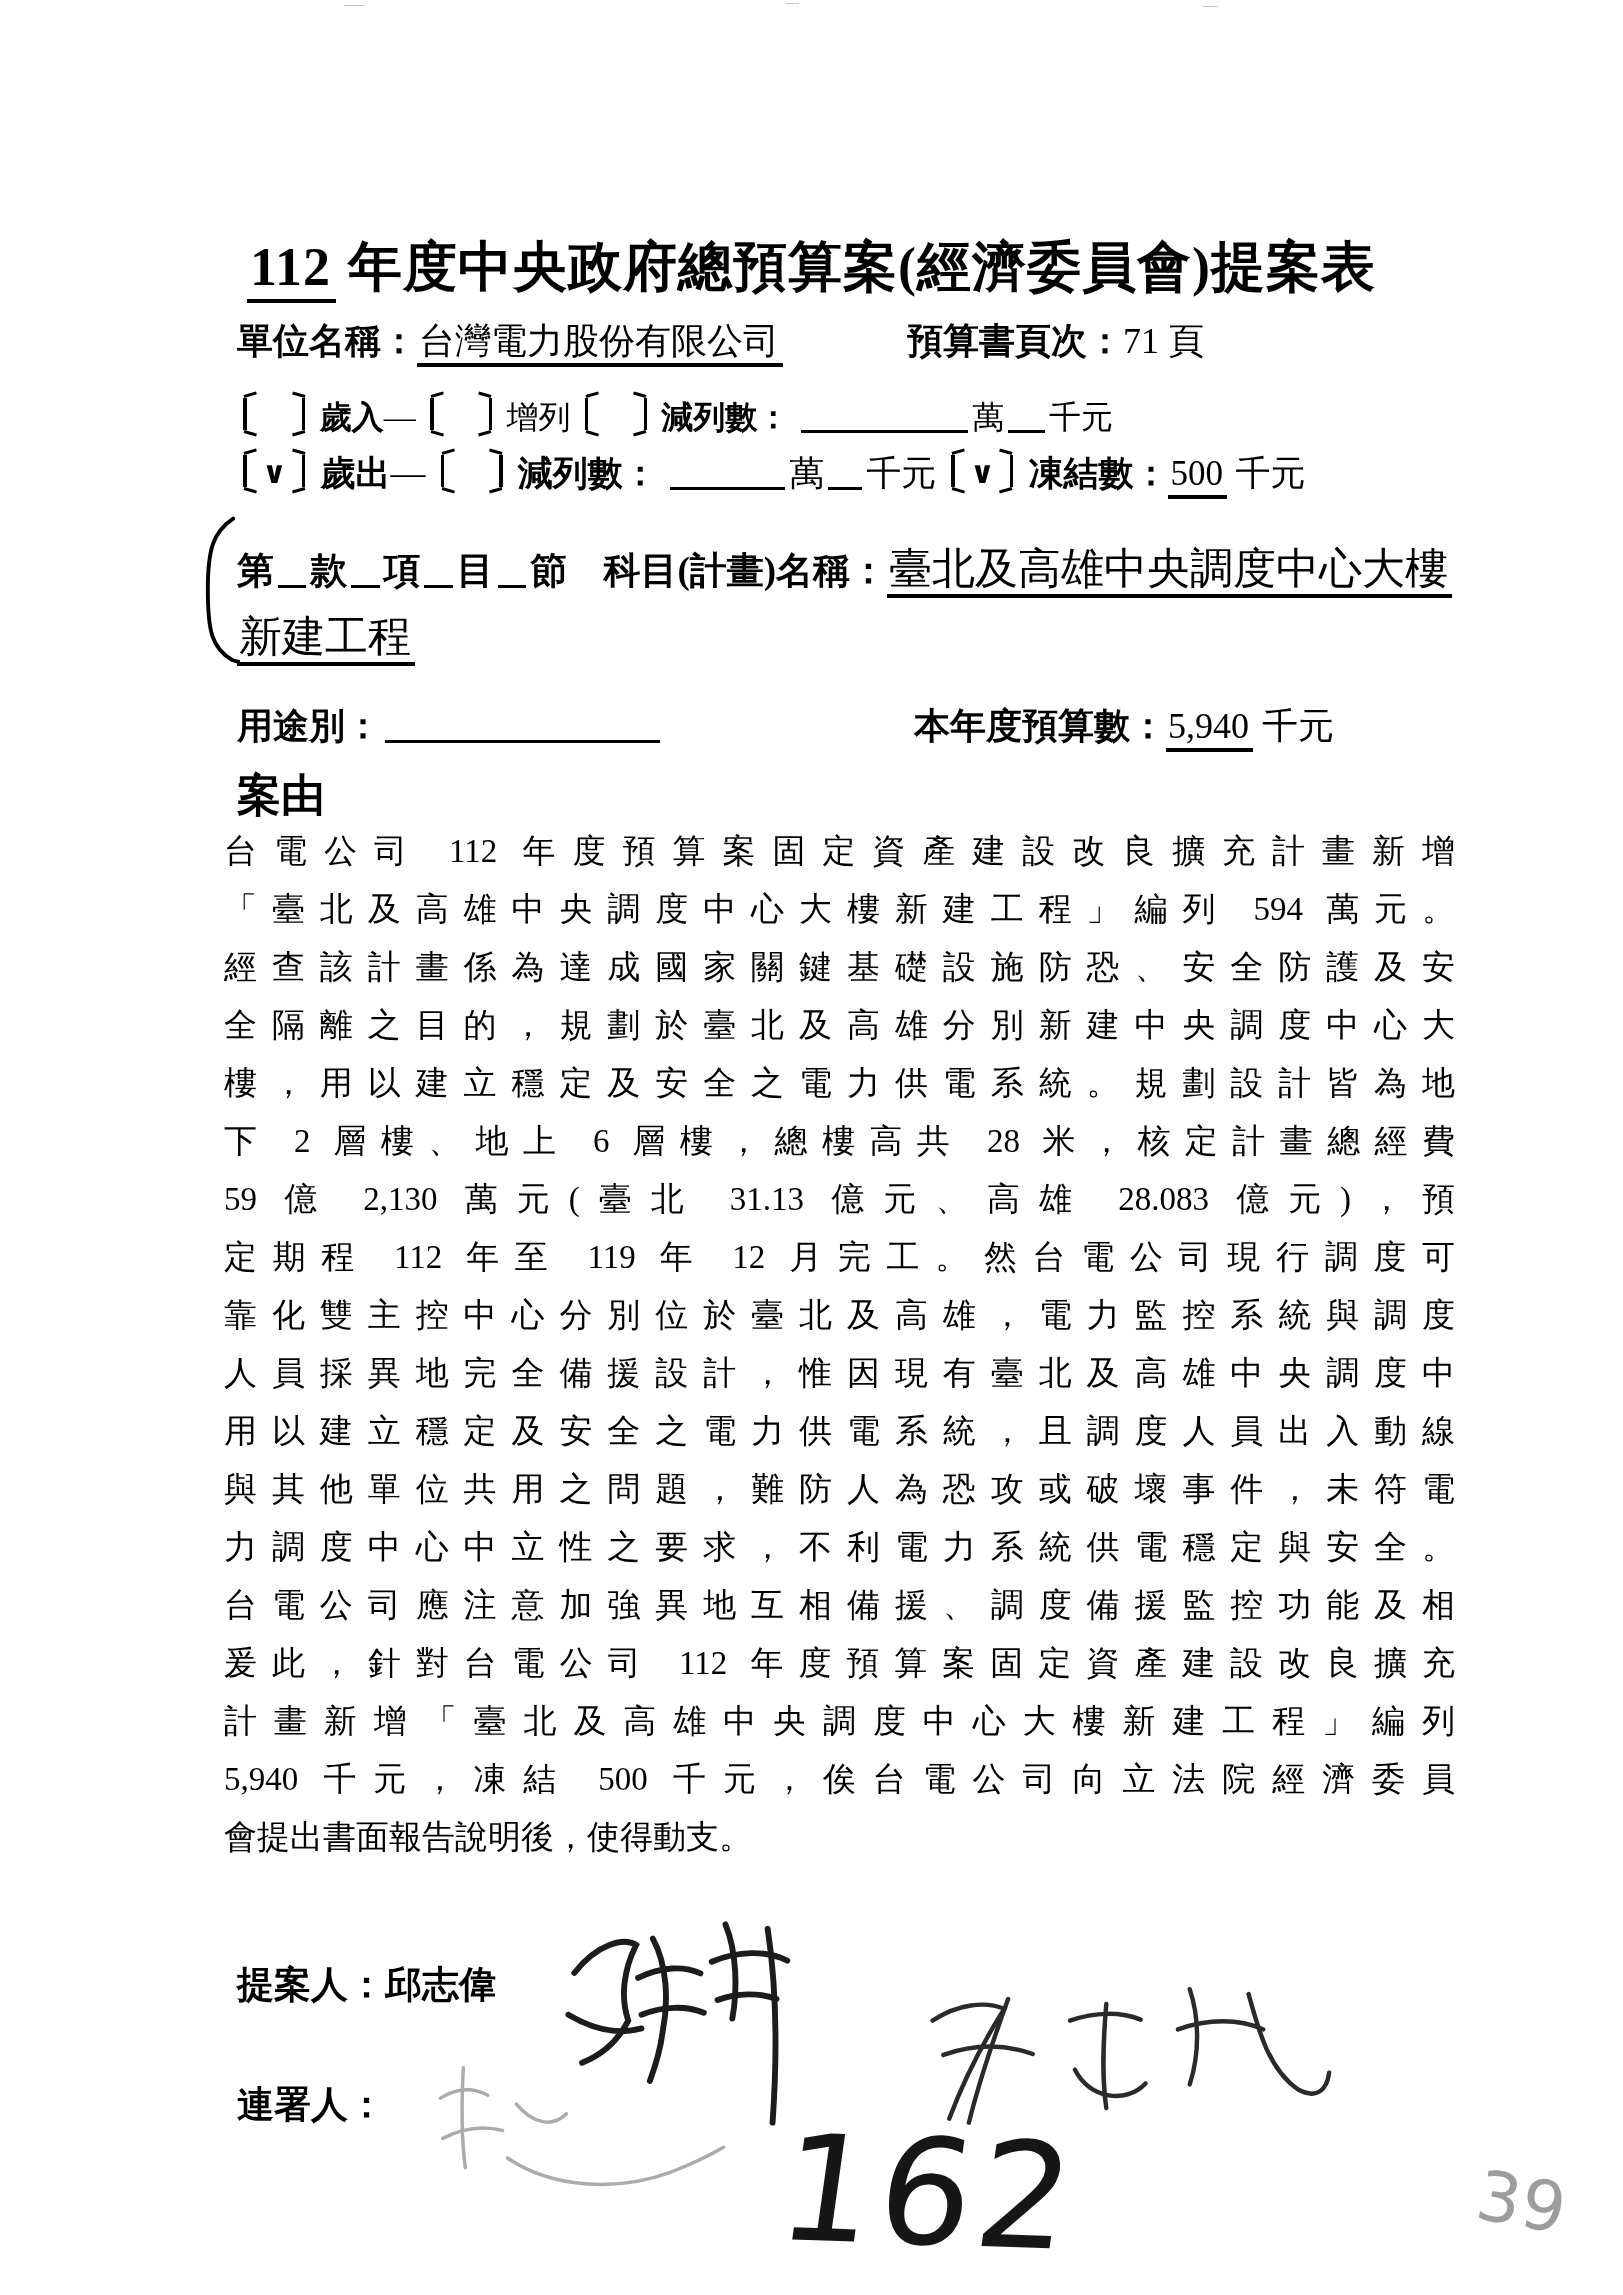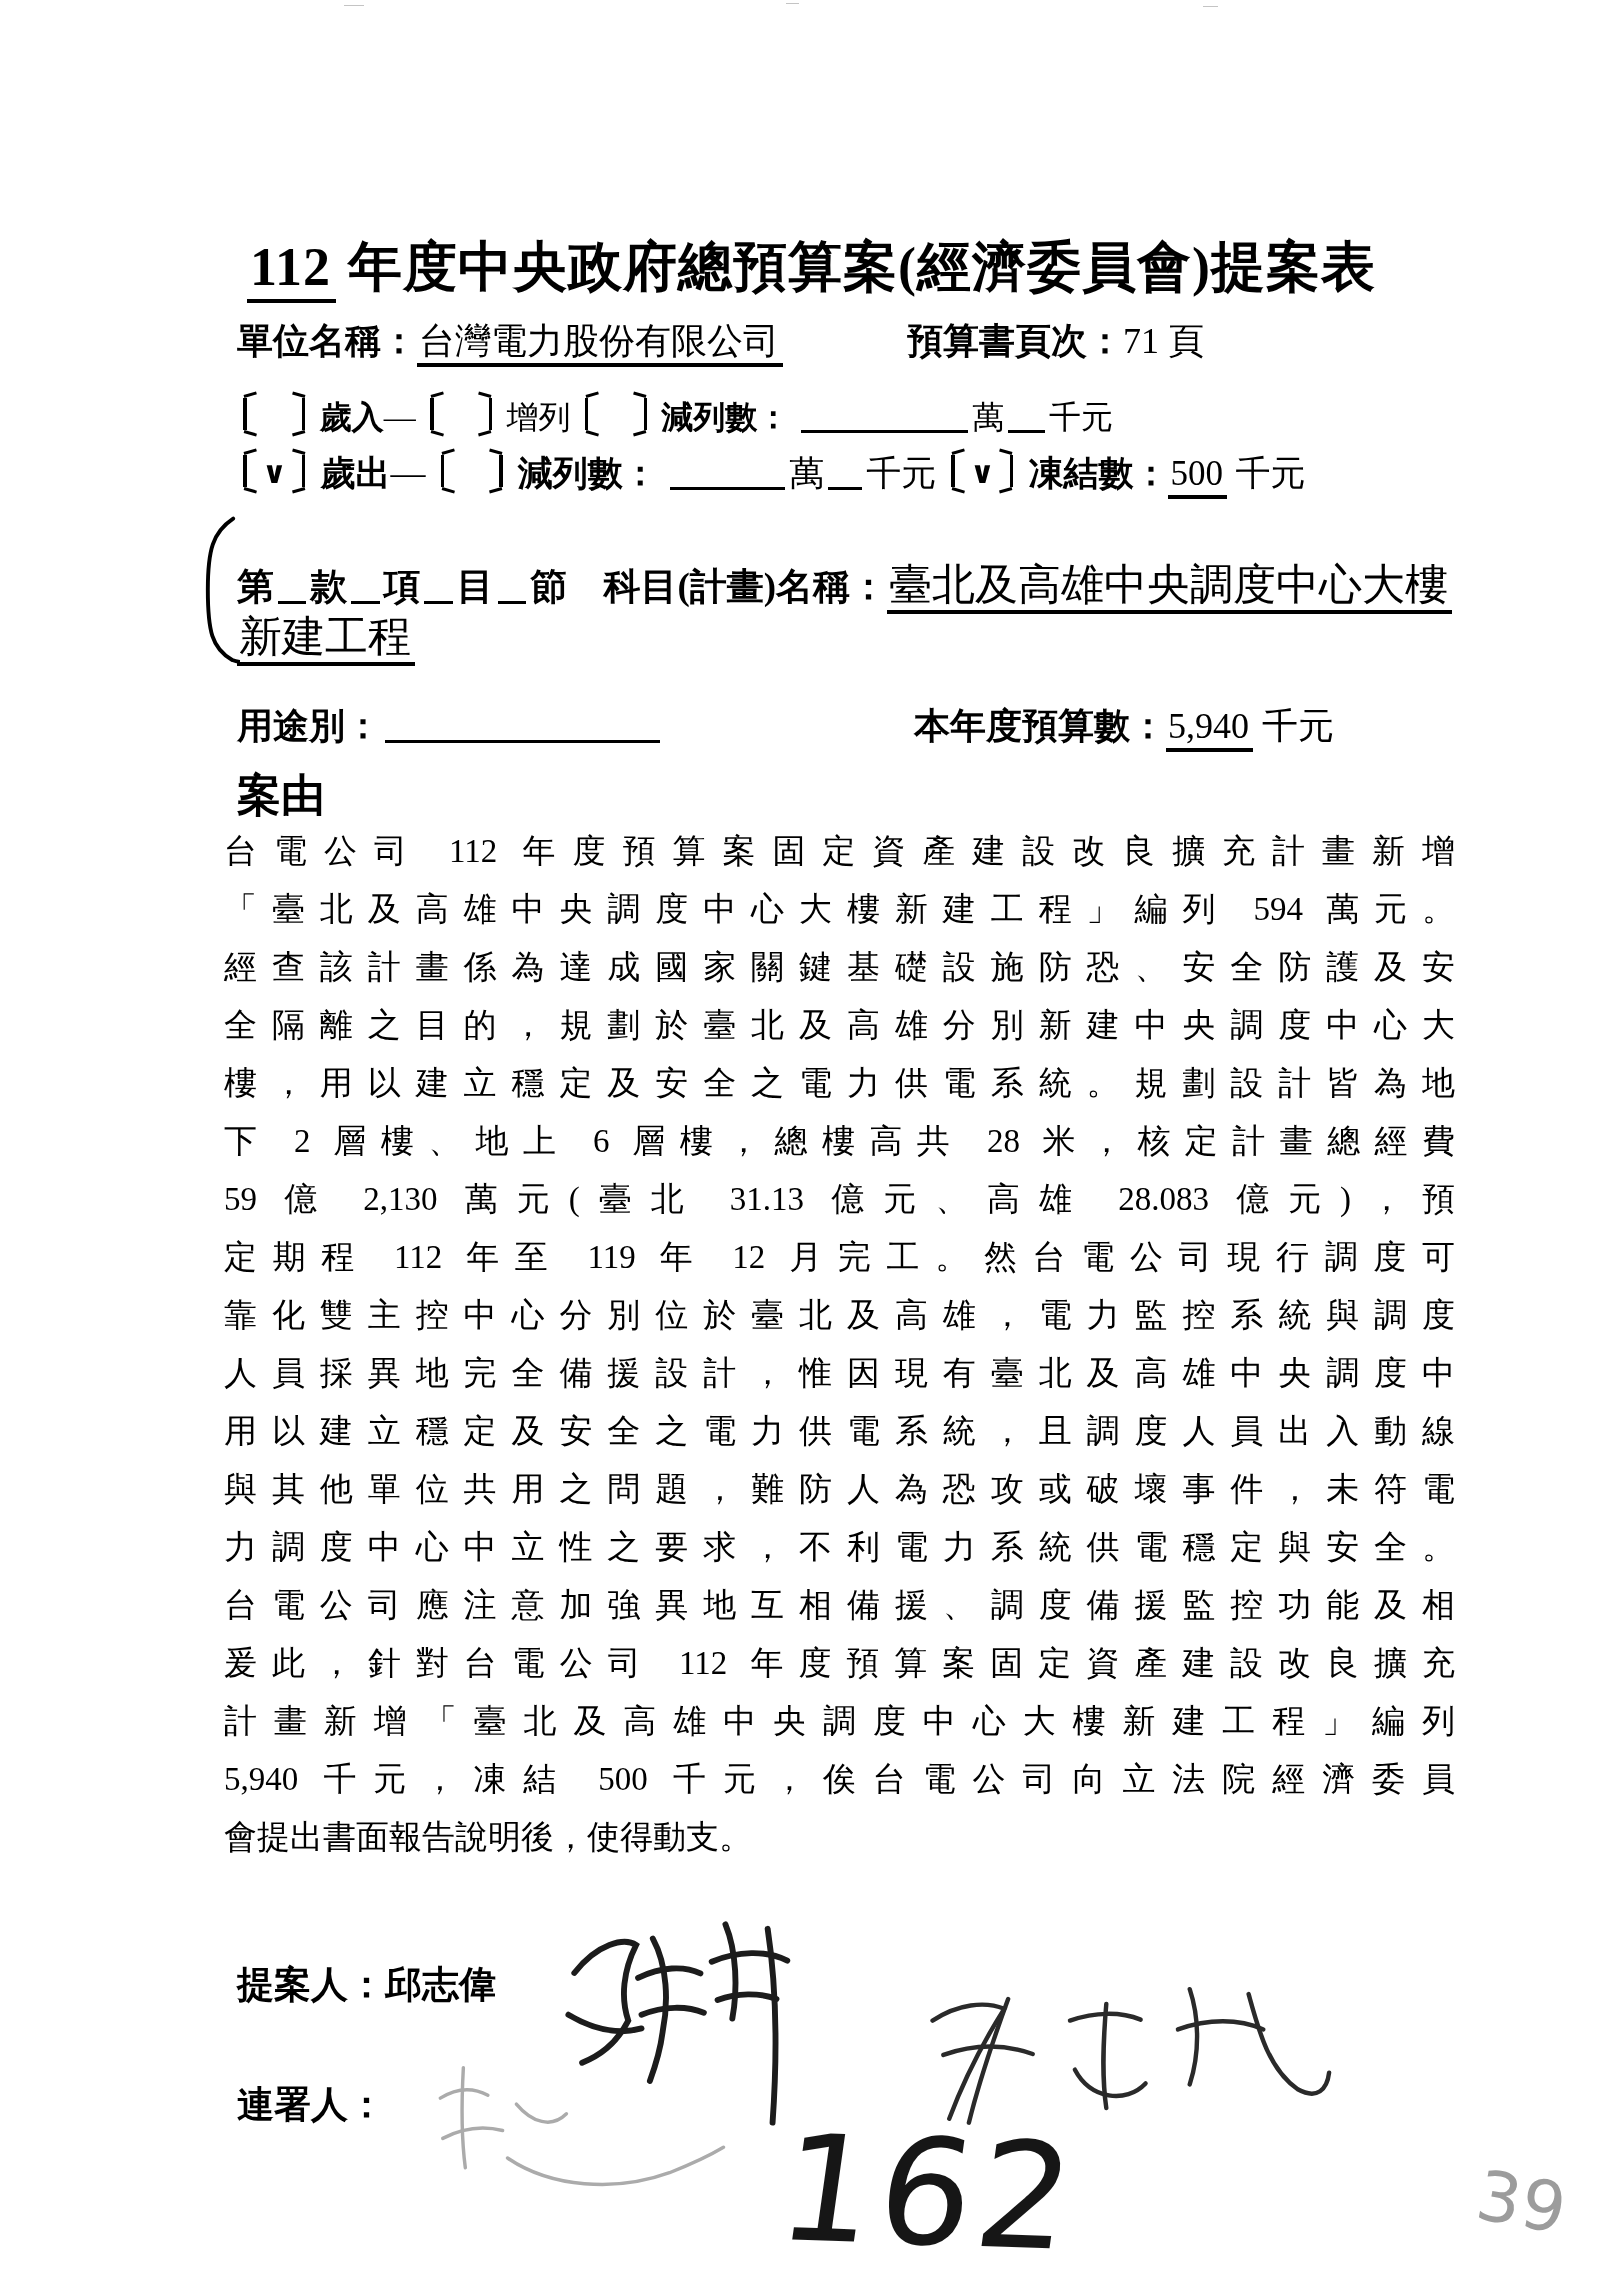--- a/index.html
+++ b/index.html
@@ -41,21 +41,21 @@
   .chk { display:inline-block; width:25.6px; text-align:center;
          font-family:"DejaVu Sans","Liberation Sans",sans-serif;
          font-weight:700; font-size:30.5px; vertical-align:2px; }
 
   .row { position:absolute; white-space:nowrap; }
   .unit-row  { top:317px; left:237px; font-size:36px; }
   .cb-row1   { top:393px; left:237px; font-size:32px; }
   .cb-row2   { top:450px; left:237px; font-size:35px; }
   .right-off { position:absolute; top:0; }
 
-  .subject-line1 { top:556px; left:237px; font-size:37px; }
+  .subject-line1 { top:540px; left:237px; font-size:37px; }
   .subject-line1 .val, .subject-line2 .val { font-size:43px; }
   .subject-line1 .lbl { margin-left:27px; }
   .subject-line2 { top:608px; left:237px; font-size:37px; }
   .paren { position:absolute; left:201px; top:515px; }
 
   .usage-row { top:702px; left:237px; font-size:36px; }
   .heading   { top:766px; left:237px; font-size:44px; font-weight:700; }
 
   .case-body { position:absolute; top:822px; left:224px; width:1231px;
                font-size:33px; line-height:58px; }

